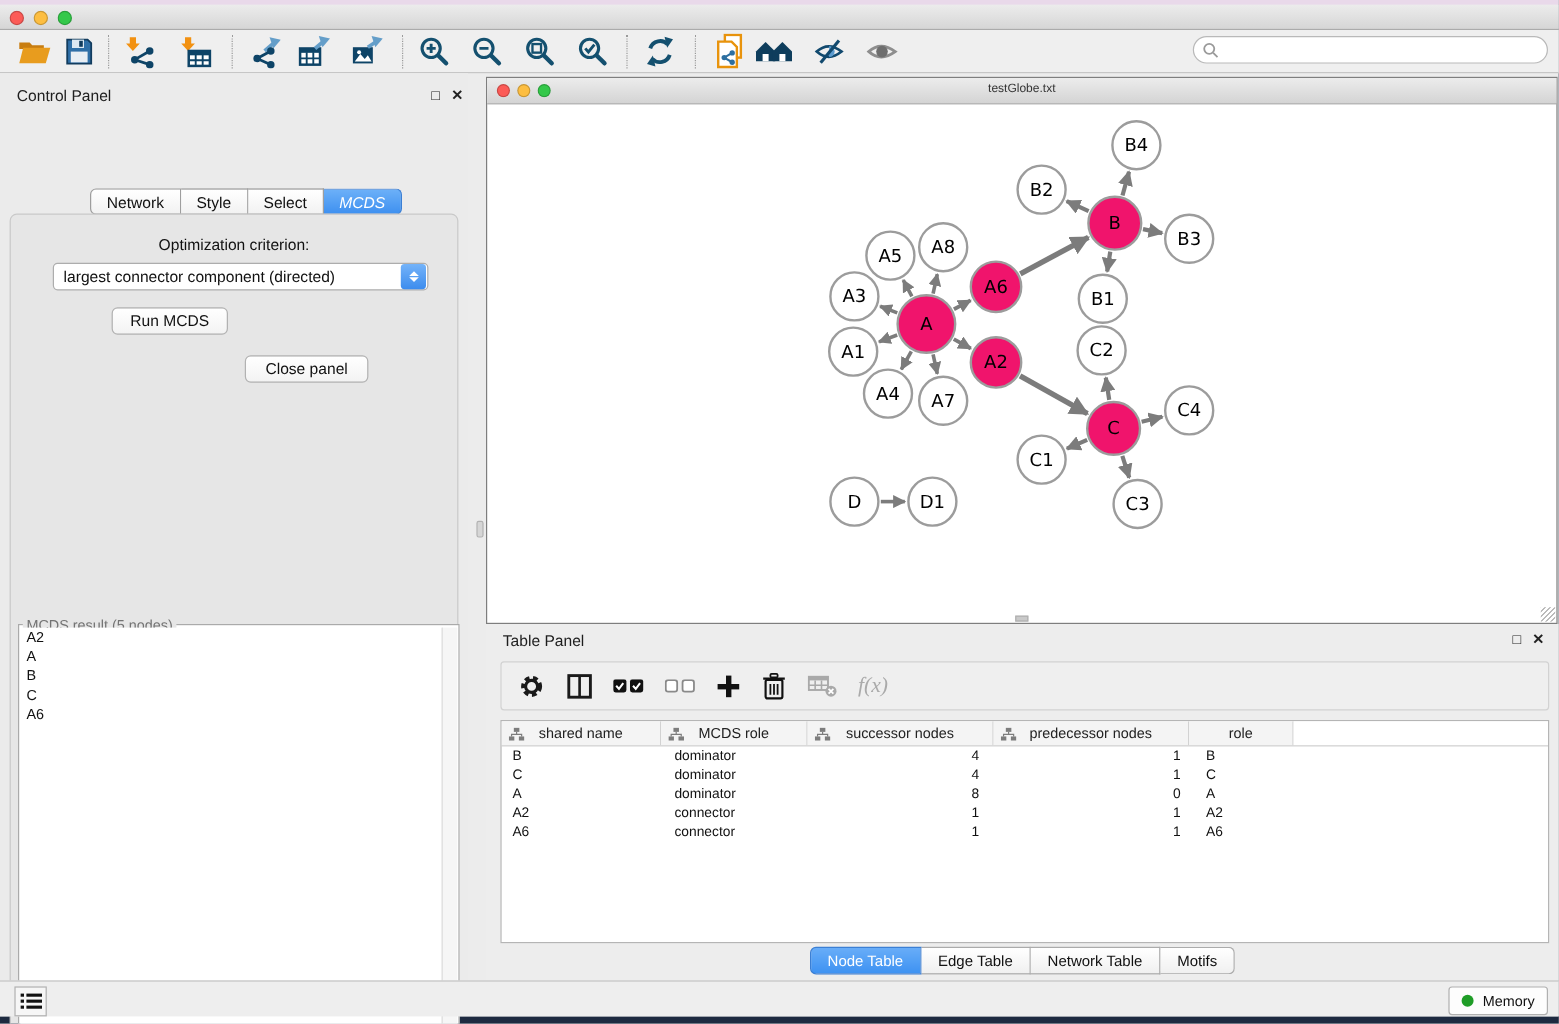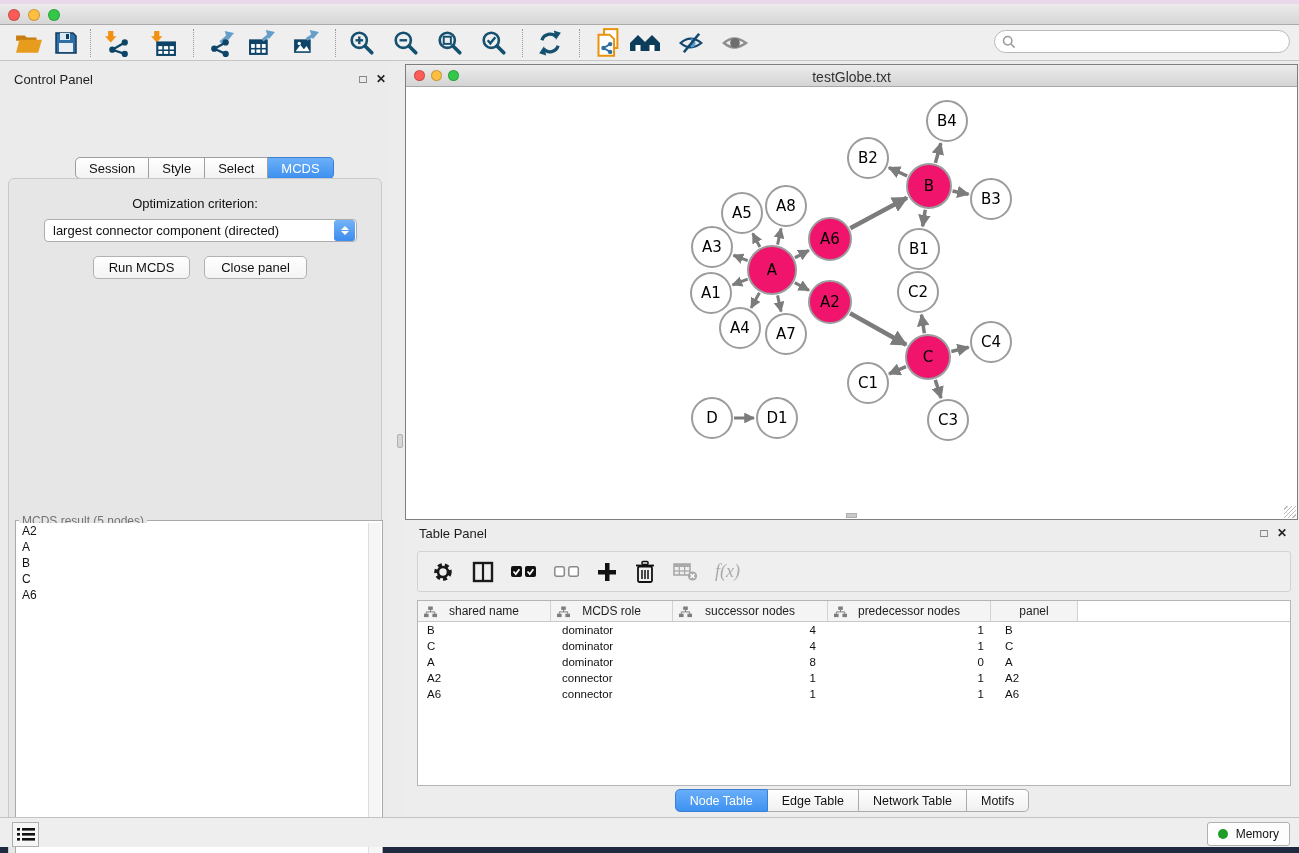--- a/index.html
+++ b/index.html
@@ -25,21 +25,21 @@
                border:1px solid #b9b9b9; border-radius:12px; display:flex; align-items:center; padding-left:7px; }
 
   
   .cpanel { position:absolute; left:0; top:61px; width:390px; height:756px; background:#ebebeb;padding-left:36px; }
   .panel-title { font-size:13px; color:#1e1e1e; }
   .pctl { font-size:12px; color:#222; width:14px; text-align:center; }
   .cp-tabs { position:absolute; left:75px; top:96px; height:22px; display:flex; }
   .seg { border:1px solid #9e9e9e; border-left:none; background:linear-gradient(#ffffff,#f2f2f2);
          font-size:13px; color:#111; display:flex; align-items:center; justify-content:center; padding:0 13px; }
   .seg:first-child { border-left:1px solid #9e9e9e; border-radius:5px 0 0 5px; }
-  .seg:last-child { border-radius:0 5px 5px 0; }
+  .seg:last-child { border-radius:0 5px 5px 0;font-style:italic; }
   .seg.active { background:linear-gradient(#6cb0f8,#3e90f0); color:#fff; border-color:#3b7fd4; }
   .cp-inner { position:absolute; left:8px; top:117px; width:374px; height:688px;
               background:#e6e6e6; border:1px solid #c9c9c9; border-radius:6px; }
   .opt-label { position:absolute; left:0; width:100%; top:17px; text-align:center; font-size:13px; color:#111; }
   .combo { position:absolute; left:35px; top:40px; width:313px; height:23px; background:#fff;
            border:1px solid #adadad; border-radius:4px; display:flex; align-items:center; }
   .combo-text { flex:1; font-size:13px; color:#111; padding-left:8px; white-space:nowrap; }
   .combo-step { width:21px; height:21px; border-radius:3px; margin-right:1px;
                 background:linear-gradient(#74b3f9,#3c8cee); display:flex; flex-direction:column; align-items:center; justify-content:center; gap:1px; }
   .chev { width:0; height:0; border-left:4px solid transparent; border-right:4px solid transparent; }
@@ -51,21 +51,21 @@
   .mcds-fieldset { position:absolute; inset:6px 0 0 0; border:1px solid #aaa; background:#fff; }
   .mcds-legend { position:absolute; left:4px; top:0; background:#e6e6e6; padding:0 3px; font-size:12px; color:#737373; }
   .mcds-list { position:absolute; left:2px; top:9px; bottom:3px; right:15px; background:#fff; overflow:hidden; }
   .mcds-item { font-size:12px; color:#111; line-height:16px; padding-left:5px; }
   .mcds-scroll { position:absolute; right:2px; top:9px; bottom:3px; width:13px; background:#f6f6f6; border-left:1px solid #ddd; }
 
   
   .netwin { position:absolute; left:405px; top:64px; width:893px; height:456px; background:#fff; border:1px solid #7e7e7e; }
   .net-titlebar { position:absolute; left:0; top:0; width:100%; height:22px;
                   background:linear-gradient(#ececec,#d4d4d4); border-bottom:1px solid #a8a8a8; }
-  .net-title { position:absolute; left:0; right:0; top:4px; text-align:center; font-size:14px; color:#333; }
+  .net-title { position:absolute; left:0; right:0; top:4px; text-align:center; font-size:10px; color:#333; }
   .net-lights { position:absolute; left:8px; top:5px; display:flex; gap:6px; }
   .net-lights .light { width:11px; height:11px; }
   #network-svg { position:absolute; left:1px; top:23px; }
   .net-grip { position:absolute; right:1px; bottom:1px; width:12px; height:12px;
               background:repeating-linear-gradient(135deg, transparent 0 2px, #bbb 2px 3px); }
   .hthumb { position:absolute; left:440px; bottom:1px; width:11px; height:5px; background:#c9c9c9; border:1px solid #b0b0b0; }
   .split-thumb { position:absolute; left:397px; top:434px; width:6px; height:14px; background:#d6d6d6; border:1px solid #b2b2b2; border-radius:2px; }
 
   
   .tpanel { position:absolute; left:405px; top:520px; width:894px; height:297px; background:#ededed; }
@@ -270,36 +270,36 @@
         </svg>
       <span></span>
     </div>
   </div>
 
   <div class="cpanel">
     <div class="abs panel-title" style="left:14px; top:11px;">Control Panel</div>
     <div class="abs pctl" style="left:356px; top:11px;">□</div>
     <div class="abs pctl" style="left:374px; top:11px; font-weight:bold;">✕</div>
     <div class="cp-tabs" id="cp-tabs">
-        <div class="seg">Session</div>
+        <div class="seg">Network</div>
         <div class="seg">Style</div>
         <div class="seg">Select</div>
         <div class="seg active">MCDS</div>
       </div>
     <div class="cp-inner">
       <div class="opt-label">Optimization criterion:</div>
       <div class="combo">
         <div class="combo-text">largest connector component (directed)</div>
         <div class="combo-step">
             <div class="chev up"></div>
             <div class="chev dn"></div>
           </div>
       </div>
       <div class="pbtn" style="left:84px; width:97px;">Run MCDS</div>
-      <div class="pbtn" style="left:195px; width:103px;">Close panel</div>
+      <div class="pbtn" style="left:195px; width:103px;margin-top:40px;">Close panel</div>
       <div class="mcds-box" style="left:6px; top:335px;">
         <div class="mcds-fieldset"></div>
         <div class="mcds-legend">MCDS result (5 nodes)</div>
         <div class="mcds-list" id="mcds-list">
             <div class="mcds-item">A2</div>
             <div class="mcds-item">A</div>
             <div class="mcds-item">B</div>
             <div class="mcds-item">C</div>
             <div class="mcds-item">A6</div>
           </div>
@@ -539,21 +539,21 @@
               <g fill="#7d7d7d">
                 <rect x="4.2" y="0" width="4.6" height="3.4"></rect>
                 <rect x="0" y="7.2" width="4.6" height="3.4"></rect>
                 <rect x="8.4" y="7.2" width="4.6" height="3.4"></rect>
               </g>
               <path d="M6.5 3.4 v2 M2.3 7.2 v-1.8 h8.4 v1.8" fill="none" stroke="#7d7d7d" stroke-width="1"></path>
             </svg>
             <span>predecessor nodes</span>
           </div>
           <div class="th no-icon" style="width: 87px;">
-            <span>panel</span>
+            <span>role</span>
           </div>
           <div class="th th-fill"></div>
         </div>
       <div id="table-body">
           <div class="trow">
             <div class="td c0">B</div>
             <div class="td c1">dominator</div>
             <div class="td c2">4</div>
             <div class="td c3">1</div>
             <div class="td c4">B</div>

